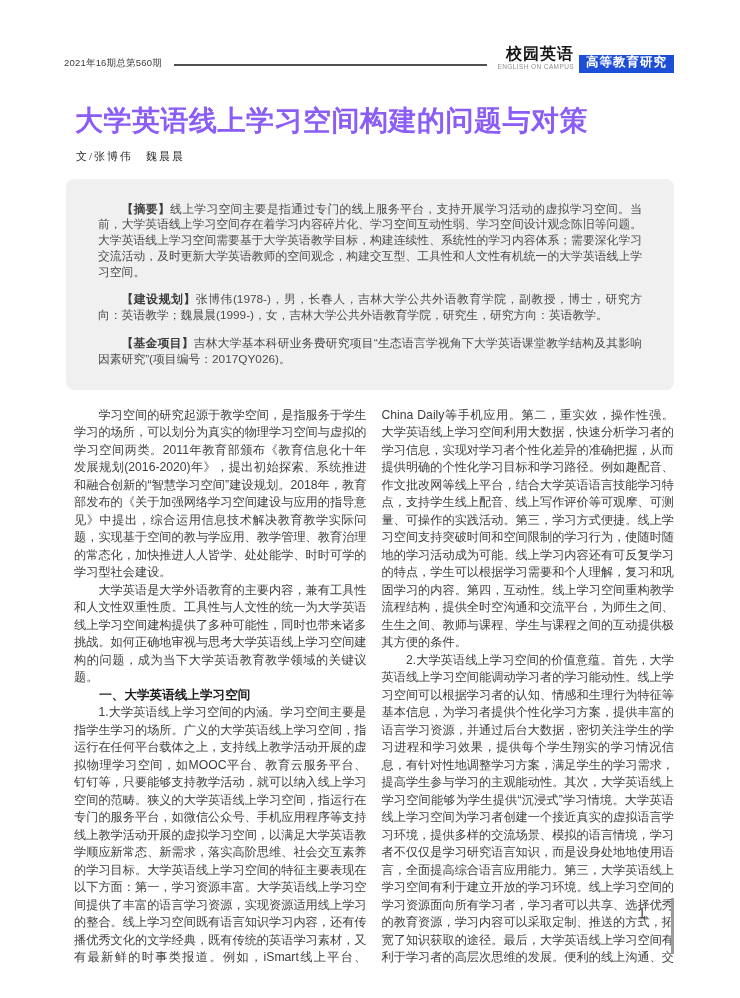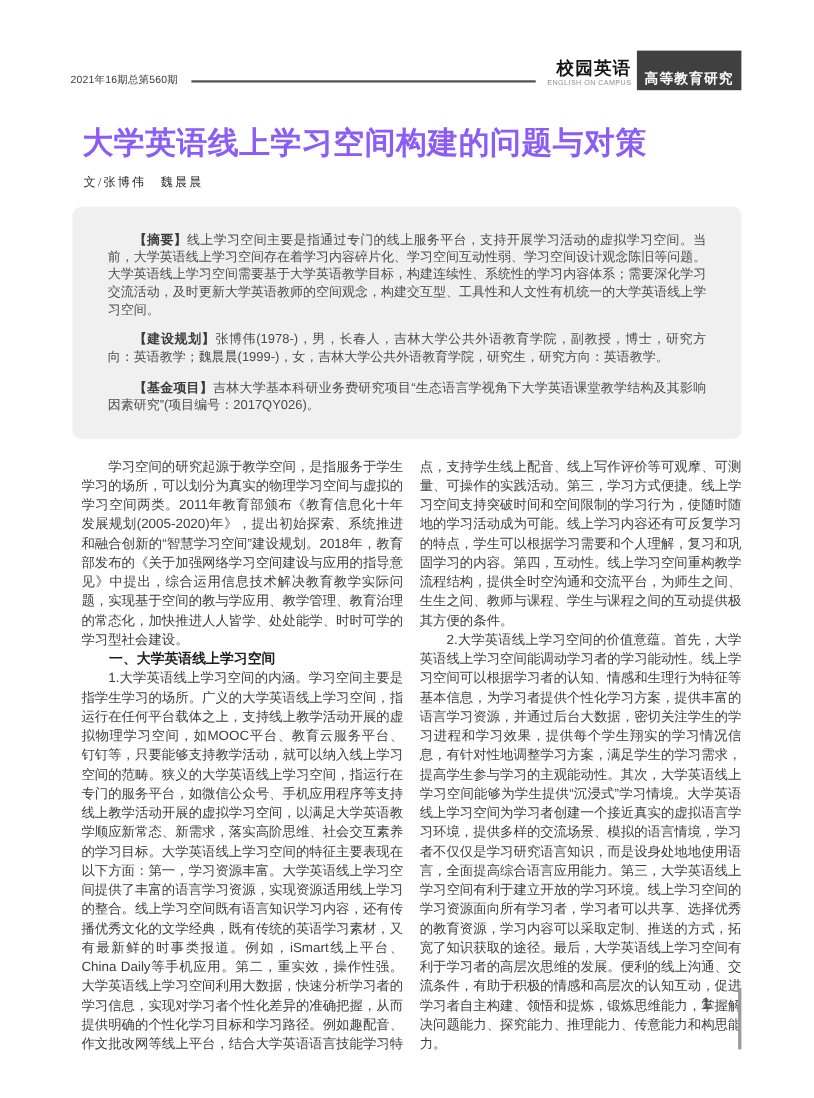--- a/index.html
+++ b/index.html
@@ -11,22 +11,22 @@
   .page{position:relative;width:740px;height:954px;background:#fff;}
   .content{padding:0 66px 0 66px;}
 
   
   .header{display:flex;align-items:flex-end;padding:46px 66px 0 64px;}
   .issue{font-size:9.5px;color:#3a3a3a;white-space:nowrap;padding-bottom:3px;letter-spacing:.2px;}
   .rule{flex:1;height:2px;background:#4f4f4f;margin:0 10px 7px 12px;}
   .logo{text-align:right;line-height:1;margin-right:5px;padding-bottom:2px;}
   .logo-cn{font-size:16px;font-weight:bold;color:#161616;letter-spacing:1px;display:block;}
   .logo-en{font-size:6.5px;color:#8f8f8f;letter-spacing:.4px;display:block;margin-top:2px;}
-  .badge{background:#404040;color:#fff;font-size:12.5px;font-weight:bold;
-         padding:19px 7px 4px 7px;letter-spacing:1px;line-height:1;}
+  .badge{background:#1d4ed8;color:#fff;font-size:12.5px;font-weight:bold;
+         padding:1px 7px 4px 7px;letter-spacing:1px;line-height:1;}
 
   
   .title{margin:30px 0 0 0;padding:0 60px 0 9px;font-size:28px;line-height:1.25;
          font-weight:bold;color:#8b5cf6;letter-spacing:.5px;}
   .byline{margin-top:11px;padding-left:10px;font-size:11px;color:#2b2b2b;
           font-family:"Liberation Serif","DejaVu Serif",serif;letter-spacing:2px;}
 
   
   .abs-box{margin-top:15px;background:#f0f0f1;border-radius:8px;
            padding:11px 20px 10px 20px;font-size:11.8px;line-height:15.8px;color:#4c4c4c;}
@@ -65,21 +65,22 @@
     <h1 class="title">大学英语线上学习空间构建的问题与对策</h1>
     <div class="byline">文/张博伟　魏晨晨</div>
 
     <div class="abs-box">
       <p><span class="abs-label">【摘要】</span><span>线上学习空间主要是指通过专门的线上服务平台，支持开展学习活动的虚拟学习空间。当前，大学英语线上学习空间存在着学习内容碎片化、学习空间互动性弱、学习空间设计观念陈旧等问题。大学英语线上学习空间需要基于大学英语教学目标，构建连续性、系统性的学习内容体系；需要深化学习交流活动，及时更新大学英语教师的空间观念，构建交互型、工具性和人文性有机统一的大学英语线上学习空间。</span></p>
       <p><span class="abs-label">【建设规划】</span><span>张博伟(1978-)，男，长春人，吉林大学公共外语教育学院，副教授，博士，研究方向：英语教学；魏晨晨(1999-)，女，吉林大学公共外语教育学院，研究生，研究方向：英语教学。</span></p>
       <p><span class="abs-label">【基金项目】</span><span>吉林大学基本科研业务费研究项目“生态语言学视角下大学英语课堂教学结构及其影响因素研究”(项目编号：2017QY026)。</span></p>
     </div>
 
     <div class="body-cols">
-      <p>学习空间的研究起源于教学空间，是指服务于学生学习的场所，可以划分为真实的物理学习空间与虚拟的学习空间两类。2011年教育部颁布《教育信息化十年发展规划(2005-2020)年》，提出初始探索、系统推进和融合创新的“智慧学习空间”建设规划。2018年，教育部发布的《关于加强网络学习空间建设与应用的指导意见》中提出，综合运用信息技术解决教育教学实际问题，实现基于空间的教与学应用、教学管理、教育治理的常态化，加快推进人人皆学、处处能学、时时可学的学习型社会建设。</p>
+      <p>学习空间的研究起源于教学空间，是指服务于学生学习的场所，可以划分为真实的物理学习空间与虚拟的学习空间两类。2011年教育部颁布《教育信息化十年发展规划(2016-2020)年》，提出初始探索、系统推进和融合创新的“智慧学习空间”建设规划。2018年，教育部发布的《关于加强网络学习空间建设与应用的指导意见》中提出，综合运用信息技术解决教育教学实际问题，实现基于空间的教与学应用、教学管理、教育治理的常态化，加快推进人人皆学、处处能学、时时可学的学习型社会建设。</p>
+      <p>大学英语是大学外语教育的主要内容，兼有工具性和人文性双重性质。工具性与人文性的统一为大学英语线上学习空间建构提供了多种可能性，同时也带来诸多挑战。如何正确地审视与思考大学英语线上学习空间建构的问题，成为当下大学英语教育教学领域的关键议题。</p>
       <h3>一、大学英语线上学习空间</h3>
       <p>1.大学英语线上学习空间的内涵。学习空间主要是指学生学习的场所。广义的大学英语线上学习空间，指运行在任何平台载体之上，支持线上教学活动开展的虚拟物理学习空间，如MOOC平台、教育云服务平台、钉钉等，只要能够支持教学活动，就可以纳入线上学习空间的范畴。狭义的大学英语线上学习空间，指运行在专门的服务平台，如微信公众号、手机应用程序等支持线上教学活动开展的虚拟学习空间，以满足大学英语教学顺应新常态、新需求，落实高阶思维、社会交互素养的学习目标。大学英语线上学习空间的特征主要表现在以下方面：第一，学习资源丰富。大学英语线上学习空间提供了丰富的语言学习资源，实现资源适用线上学习的整合。线上学习空间既有语言知识学习内容，还有传播优秀文化的文学经典，既有传统的英语学习素材，又有最新鲜的时事类报道。例如，iSmart线上平台、China Daily等手机应用。第二，重实效，操作性强。大学英语线上学习空间利用大数据，快速分析学习者的学习信息，实现对学习者个性化差异的准确把握，从而提供明确的个性化学习目标和学习路径。例如趣配音、作文批改网等线上平台，结合大学英语语言技能学习特点，支持学生线上配音、线上写作评价等可观摩、可测量、可操作的实践活动。第三，学习方式便捷。线上学习空间支持突破时间和空间限制的学习行为，使随时随地的学习活动成为可能。线上学习内容还有可反复学习的特点，学生可以根据学习需要和个人理解，复习和巩固学习的内容。第四，互动性。线上学习空间重构教学流程结构，提供全时空沟通和交流平台，为师生之间、生生之间、教师与课程、学生与课程之间的互动提供极其方便的条件。</p>
       <p>2.大学英语线上学习空间的价值意蕴。首先，大学英语线上学习空间能调动学习者的学习能动性。线上学习空间可以根据学习者的认知、情感和生理行为特征等基本信息，为学习者提供个性化学习方案，提供丰富的语言学习资源，并通过后台大数据，密切关注学生的学习进程和学习效果，提供每个学生翔实的学习情况信息，有针对性地调整学习方案，满足学生的学习需求，提高学生参与学习的主观能动性。其次，大学英语线上学习空间能够为学生提供“沉浸式”学习情境。大学英语线上学习空间为学习者创建一个接近真实的虚拟语言学习环境，提供多样的交流场景、模拟的语言情境，学习者不仅仅是学习研究语言知识，而是设身处地地使用语言，全面提高综合语言应用能力。第三，大学英语线上学习空间有利于建立开放的学习环境。线上学习空间的学习资源面向所有学习者，学习者可以共享、选择优秀的教育资源，学习内容可以采取定制、推送的方式，拓宽了知识获取的途径。最后，大学英语线上学习空间有利于学习者的高层次思维的发展。便利的线上沟通、交流条件，有助于积极的情感和高层次的认知互动，促进学习者自主构建、领悟和提炼，锻炼思维能力，掌握解决问题能力、探究能力、推理能力、传意能力和构思能力。</p>
 
     </div>
 
   </div>
 
   <span class="pagenum">1</span>
   <span class="vbar"></span>

